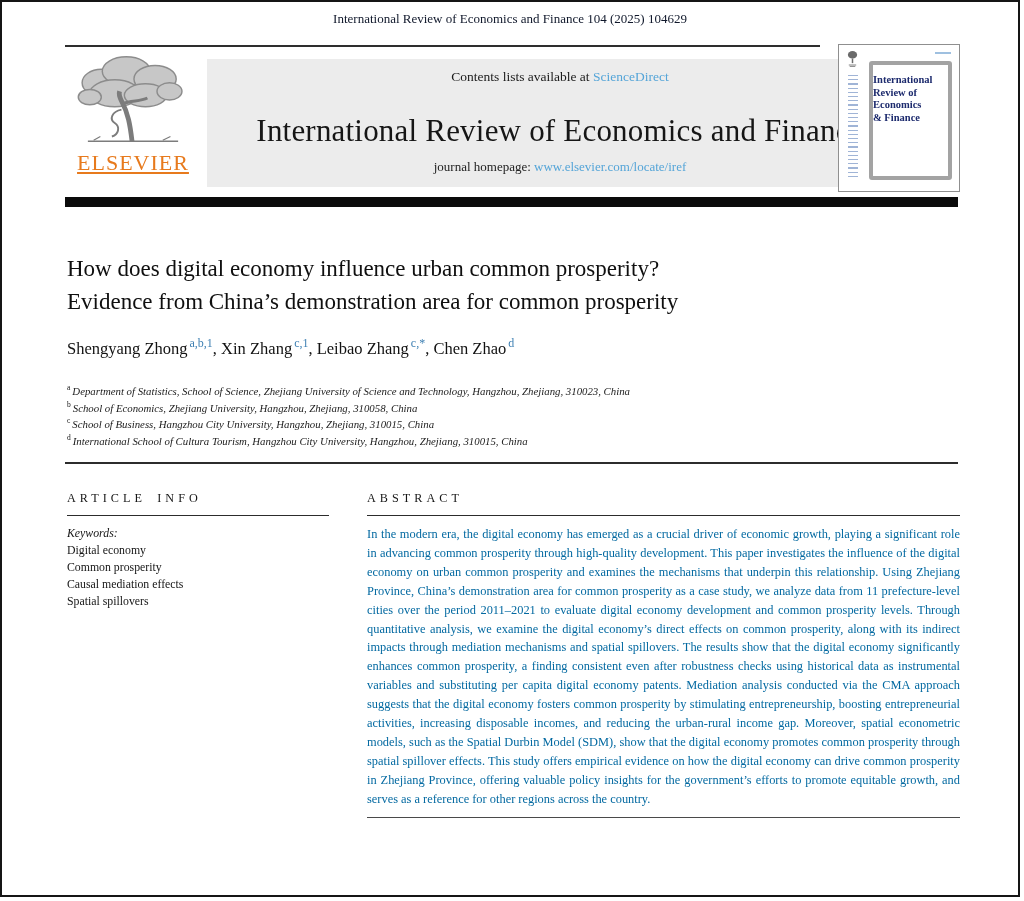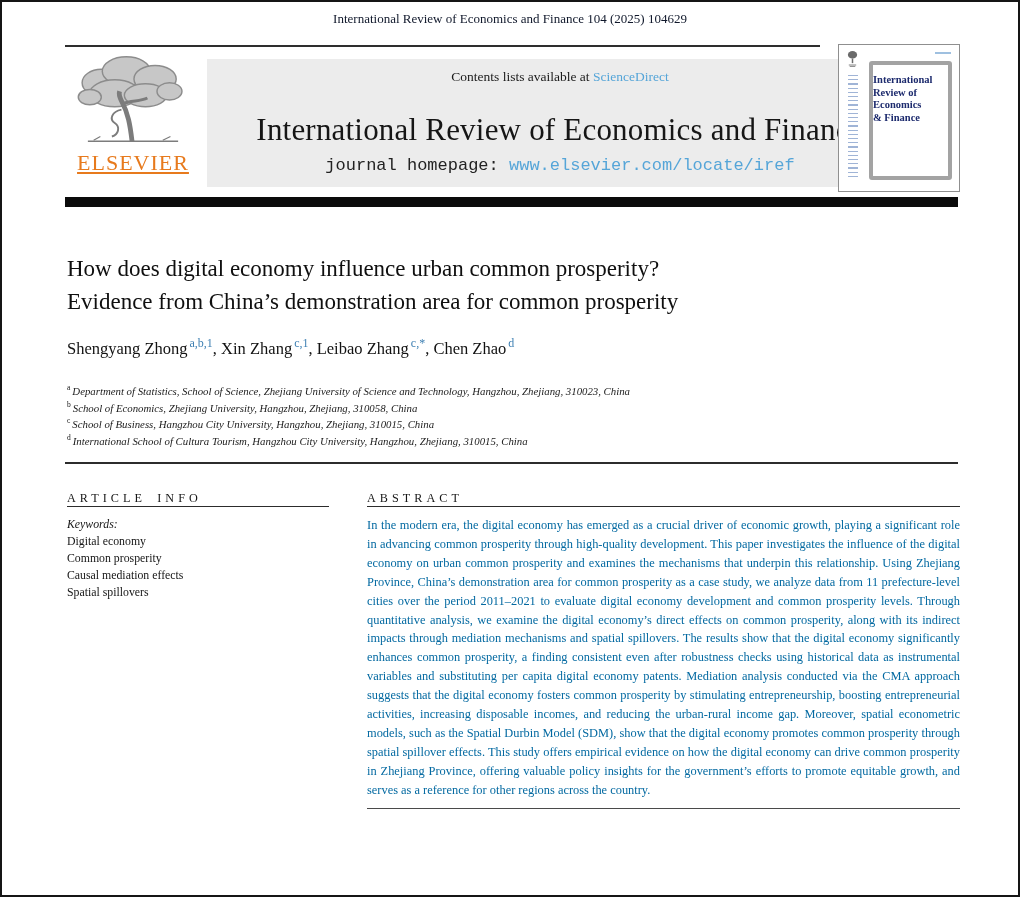--- a/index.html
+++ b/index.html
@@ -33,21 +33,21 @@
   
   .banner {
     position:absolute; top:57px; left:205px; width:706px; height:128px;
     background:#ececec; text-align:center;
     display:flex; flex-direction:column; justify-content:space-between;
     padding:10px 6px 12px 6px;
   }
   .banner-contents { font-size:13.5px; color:#1a1a1a; }
   .link { color:#55a5d8; text-decoration:none; cursor:pointer; }
   .banner-title { font-size:31px; color:#161616; letter-spacing:.2px;margin-top:18px; }
-  .banner-homepage { font-family:Liberation Mono, monospace; font-size:17px; color:#222; }
+  .banner-homepage { font-family:Liberation Serif, serif; font-size:13px; color:#222; }
 
   
   .thumb {
     position:absolute; top:42px; left:836px; width:122px; height:148px;
     background:#fff; border:1px solid #8f8f8f;
   }
   .thumb-mark { position:absolute; top:5px; left:7px; }
   .thumb-spine {
     position:absolute; top:30px; left:9px; width:10px; height:104px;
     background:repeating-linear-gradient(to bottom, #8fa7cf 0 1.3px, transparent 1.3px 4.2px);
@@ -74,21 +74,21 @@
   .affil sup { font-style:normal; font-size:7.5px; margin-right:2px; color:#111; }
 
   .rule-full { position:absolute; top:460px; left:63px; width:893px; height:2px; background:#2c2c2c; }
 
   
   .info-abs { position:absolute; top:489px; left:65px; width:893px; display:flex; }
   .col-left  { width:262px; margin-right:38px; flex:none; }
   .col-right { width:593px; flex:none; }
   .sec-head {
     font-size:12.2px; letter-spacing:.33em; word-spacing:.35em; color:#161616;
-    border-bottom:1.5px solid #2c2c2c;
+    padding-bottom:9px; border-bottom:1.5px solid #2c2c2c;
   }
   .keywords { margin-top:9px; font-size:11.8px; line-height:17px; color:#151515; }
   .kw-label { font-style:italic; }
   .abstract-text {
     margin-top:9px; font-size:12.4px; line-height:18.9px; color:#0369a1;
     text-align:justify;
   }
   .rule-bottom { margin-top:8px; height:1.5px; background:#4a4a4a; border:none; width:100%; }
 </style>
 </head>

